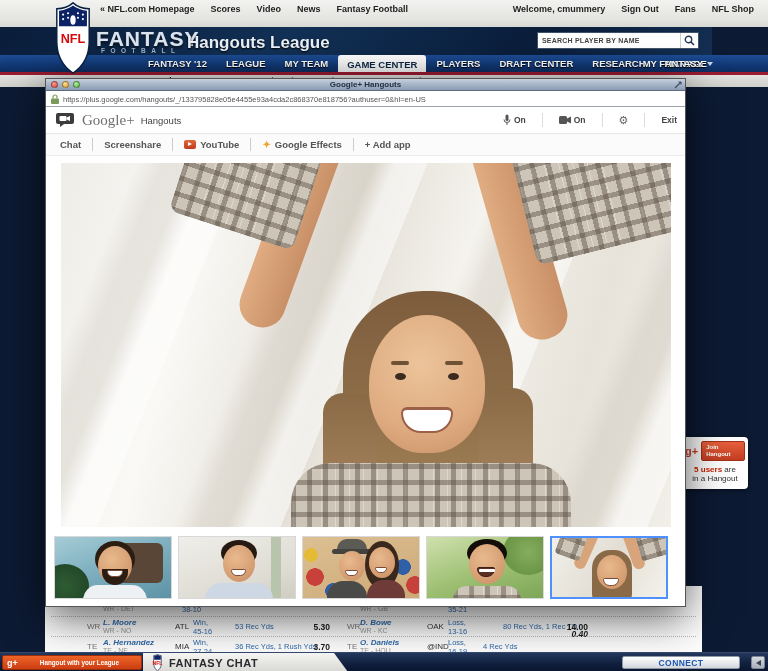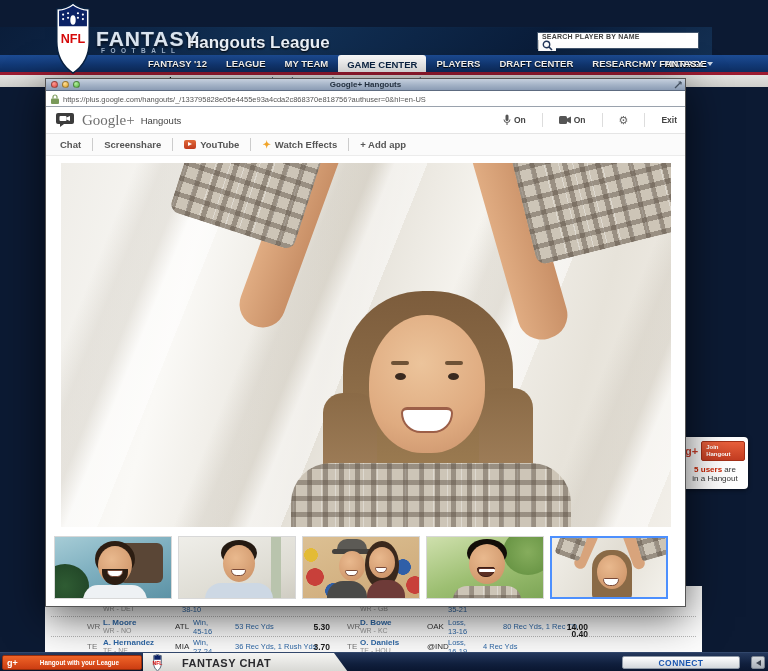--- a/index.html
+++ b/index.html
@@ -17,21 +17,21 @@
   
   .shield-big { position:absolute; left:55px; top:2px; width:36px; height:72px; z-index:6; }
 
   
   .header { position:absolute; left:0; top:27px; width:712px; height:28px;
     background:linear-gradient(135deg,#0a1d3a 0%,#123156 40%,#0a1d3a 75%,#132f52 100%); z-index:3;padding-left:7px; }
   .brand { position:absolute; left:96px; top:0px; color:#dbe5f0; font-size:21px; font-weight:bold;
     letter-spacing:1px; text-shadow:0 2px 3px rgba(0,0,0,.7), 0 0 1px #7e93ad; }
   .brand-sub { position:absolute; left:101px; top:20px; color:#9db1c9; font-size:6.5px; font-weight:bold; letter-spacing:5.5px; }
   .league { position:absolute; left:187px; top:6px; color:#e9eff6; font-size:17px; font-weight:bold; text-shadow:0 1px 2px #000; }
-  .search { position:absolute; left:537px; top:5px; width:162px; height:17px; display:flex; background:#fff; border:1px solid #40536b;flex-direction:column; }
+  .search { position:absolute; left:537px; top:5px; width:162px; height:17px; display:flex; background:#fff; border:1px solid #40536b; }
   .search input { flex:1; border:0; outline:none; font-size:7px; font-weight:bold; color:#333; padding:0 4px;
     font-family:"Liberation Sans",sans-serif; letter-spacing:.2px; }
   .search input::placeholder { color:#444; }
   .search-btn { width:18px; background:#fff; border-left:1px solid #ccc; display:flex; align-items:center; justify-content:center; cursor:pointer; }
 
   
   .nav { position:absolute; left:0; top:55px; width:768px; height:17px;
     background:linear-gradient(180deg,#1d4c94 0%,#123a78 55%,#0d2d60 100%); z-index:3;
     display:flex; align-items:center; padding-left:148px; gap:19px; }
   .nav-item { font-size:9.5px; font-weight:bold; color:#fff; text-shadow:0 1px 1px #000; white-space:nowrap; cursor:pointer; }
@@ -43,21 +43,21 @@
   .subnav { position:absolute; left:0; top:75px; width:768px; height:12px;
     background:linear-gradient(180deg,#e3e3e1,#cfcfcc); display:flex; gap:18px; padding:1px 0 0 150px; z-index:3; }
   .subnav-item { font-size:8.5px; color:#1c3a63; white-space:nowrap; cursor:pointer; }
   .subnav-item.active { font-weight:bold; color:#111; }
 
   
   .bgtable { position:absolute; left:45px; top:586px; width:657px; height:66px; background:#fdfdfd; z-index:1; font-size:8px; }
   .dotline { position:absolute; left:6px; right:6px; border-top:1px dotted #b9b9b9; }
   .cell { position:absolute; white-space:nowrap; }
   .pos { color:#777; font-size:8px; }
-  .pname { color:#2f69a8; font-weight:bold; font-size:8px; }
+  .pname { color:#2f69a8; font-weight:bold; font-size:8px;font-style:italic; }
   .psub { color:#999; font-size:7px; }
   .opp { color:#333; font-size:8px; }
   .res { color:#2f69a8; font-size:7.5px; line-height:1.25; }
   .stats { color:#2f69a8; font-size:7.5px; }
   .pts { color:#1a1a1a; font-weight:bold; font-size:8.5px; text-align:right; width:42px; }
 
   
   .joincard { position:absolute; left:682px; top:437px; width:66px; height:52px; background:#fff; border-radius:4px;
     box-shadow:0 1px 4px rgba(0,0,0,.5); z-index:2; padding:4px 3px 0; text-align:center; }
   .jc-row { display:flex; align-items:center; justify-content:center; gap:3px; }
@@ -168,34 +168,49 @@
   
   .footer { position:absolute; left:0; top:652px; width:768px; height:19px;
     background:linear-gradient(180deg,#24385c 0%,#101f3d 60%,#0a1630 100%); border-top:1px solid #32476b; z-index:7; }
   .gp-btn { position:absolute; left:2px; top:2px; width:140px; height:15px; border-radius:2px;
     background:linear-gradient(180deg,#ef6428,#cc3d12); border:1px solid #962d0c;
     display:flex; align-items:center; gap:4px; padding:0 4px; cursor:pointer; }
   .gp-btn .glyph { color:#fff; font-weight:bold; font-size:9px; }
   .gp-btn .lbl { color:#fff; font-size:6.3px; font-weight:bold; line-height:1.15; text-align:center; flex:1; }
   .chat-tab { position:absolute; left:143px; top:0; width:205px; height:19px;
     background:linear-gradient(180deg,#f5f5f3,#d7d7d3); clip-path:polygon(0 0, calc(100% - 14px) 0, 100% 100%, 0 100%);
-    display:flex; align-items:center; gap:18px; padding-left:8px; }
+    display:flex; align-items:center; gap:5px; padding-left:8px; }
   .chat-brand { font-size:11px; font-weight:bold; color:#2a2a2e; letter-spacing:.5px; }
   .connect-btn { position:absolute; left:622px; top:3px; width:118px; height:13px; border-radius:2px;
     background:linear-gradient(180deg,#fefefe,#d3d7dc); border:1px solid #8d97a5;
     font-size:8.5px; font-weight:bold; color:#1c57b0; text-align:center; line-height:12px; letter-spacing:.4px; cursor:pointer; }
   .pane-arrow { position:absolute; left:751px; top:3px; width:14px; height:13px; border-radius:2px;
     background:linear-gradient(180deg,#d6dade,#a9b0b9); border:1px solid #7d8692; display:flex; align-items:center; justify-content:center; cursor:pointer; }
   .tri-left { width:0; height:0; border-top:3.5px solid transparent; border-bottom:3.5px solid transparent; border-right:5px solid #3c4450; }
 </style>
 </head>
 <body>
 
 <div class="stage">
 
+  <div class="utilbar">
+    <div class="ulinks">
+      <span class="ulink">« NFL.com Homepage</span>
+      <span class="ulink">Scores</span>
+      <span class="ulink">Video</span>
+      <span class="ulink">News</span>
+      <span class="ulink">Fantasy Football</span>
+    </div>
+    <div class="ulinks">
+      <span class="ulink">Welcome, cmummery</span>
+      <span class="ulink">Sign Out</span>
+      <span class="ulink">Fans</span>
+      <span class="ulink">NFL Shop</span>
+    </div>
+  </div>
 
   <svg class="shield-big" viewBox="0 0 40 80">
     <path d="M20 1 C15 5.5 7 7.5 2 7.5 L2 44 C2 62 11 73 20 79 C29 73 38 62 38 44 L38 7.5 C33 7.5 25 5.5 20 1 Z" fill="#ffffff" stroke="#08203f" stroke-width="1.6"></path>
     <path d="M20 4 C16 7 9 9.5 4.5 9.8 L4.5 27 L35.5 27 L35.5 9.8 C31 9.5 24 7 20 4 Z" fill="#0b2265"></path>
     <circle cx="9" cy="14" r="1.2" fill="#fff"></circle>
       <circle cx="14.5" cy="12.5" r="1.2" fill="#fff"></circle>
     <circle cx="25.5" cy="12.5" r="1.2" fill="#fff"></circle>
       <circle cx="31" cy="14" r="1.2" fill="#fff"></circle>
     <circle cx="9" cy="19" r="1.2" fill="#fff"></circle>
       <circle cx="14.5" cy="17.5" r="1.2" fill="#fff"></circle>
@@ -276,21 +291,21 @@
     <span class="cell res" style="left:148px; top:61px;">27-24</span>
     <span class="cell stats" style="left:190px; top:56px;">36 Rec Yds, 1 Rush Yds</span>
     <span class="cell pts" style="left:243px; top:56px;">3.70</span>
     <span class="cell pos" style="left:302px; top:56px;">TE</span>
     <span class="cell pname" style="left:315px; top:52px;">O. Daniels</span>
     <span class="cell psub" style="left:315px; top:61px;">TE - HOU</span>
     <span class="cell opp" style="left:382px; top:56px;">@IND</span>
     <span class="cell res" style="left:403px; top:52px;">Loss,</span>
     <span class="cell res" style="left:403px; top:61px;">16-19</span>
     <span class="cell stats" style="left:438px; top:56px;">4 Rec Yds</span>
-    <span class="cell pts" style="left:501px; top:43px;">0.40</span>
+    <span class="cell pts" style="left:501px; top:43px;font-style:italic;">0.40</span>
   </div>
 
   <div class="joincard">
     <div class="jc-row">
       <span class="jc-glyph">g+</span>
       <span class="jc-btn">Join Hangout</span>
     </div>
     <div class="jc-line1">
       <span class="jc-count">5 users</span>
       <span>are</span>
@@ -359,21 +374,21 @@
       <span class="tabsep"></span>
       <span class="tab">Screenshare</span>
       <span class="tabsep"></span>
       <span class="tab">
         <span class="yt-icon"></span>
         <span>YouTube</span>
       </span>
       <span class="tabsep"></span>
       <span class="tab">
         <span class="sparkle-icon"></span>
-        <span>Watch Effects</span>
+        <span>Google Effects</span>
       </span>
       <span class="tabsep"></span>
       <span class="tab">+ Add app</span>
     </div>
 
     <div class="video">
       <div class="arm arm-l"></div>
       <div class="arm arm-r"></div>
       <div class="sleeve sleeve-l plaid"></div>
       <div class="sleeve sleeve-r plaid"></div>

